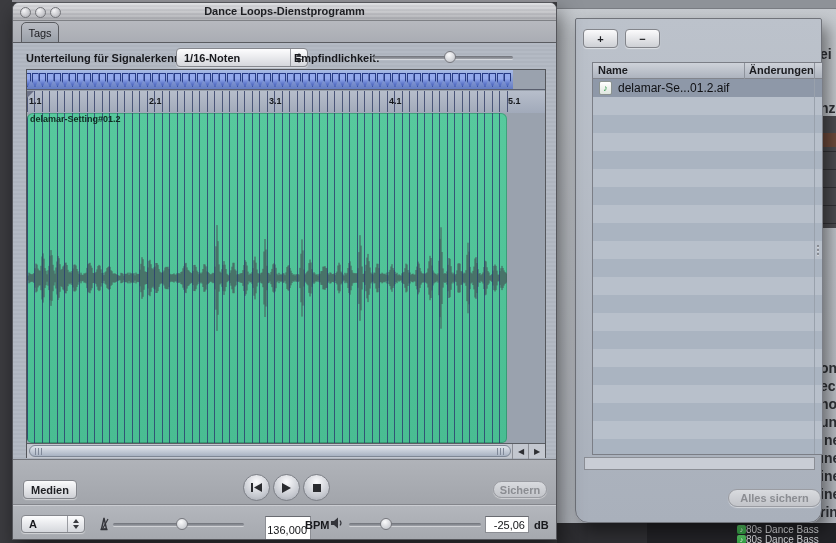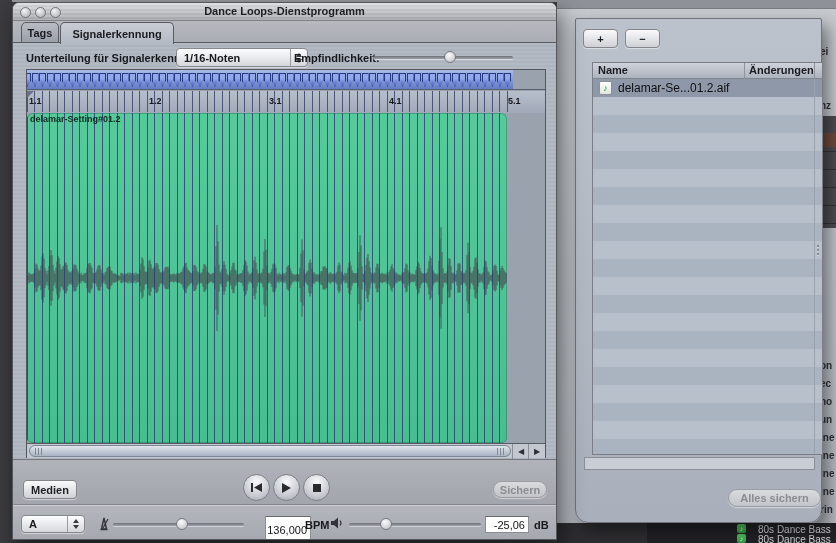--- a/index.html
+++ b/index.html
@@ -9,36 +9,36 @@
   .abs{position:absolute}
 
   
   #leftcol{left:0;top:0;width:12px;height:543px;background:#39393d}
   .lblock{left:0;width:12px}
   #lfrag{font-size:9px;color:#2c2c2e;overflow:hidden;line-height:16px;padding-left:1px}
   #ldisc{left:2px;top:127px;width:0;height:0;border-left:7px solid #a8a8ac;border-top:5px solid transparent;border-bottom:5px solid transparent}
   #topstrip{left:12px;top:0;width:545px;height:2px;background:#97979d}
   #rbg{left:557px;top:0;width:279px;height:543px;background:linear-gradient(#c6cacf,#b4b8bf)}
   #rbg .topedge{left:0;top:0;width:279px;height:9px;background:#8e9298;border-bottom:1px solid #7a7d83}
-  .rfrag{left:263px;width:16px;font-size:10px;font-weight:bold;color:#303237;white-space:nowrap;overflow:hidden}
+  .rfrag{left:263px;width:16px;font-size:14px;font-weight:bold;color:#303237;white-space:nowrap;overflow:hidden}
   #darkgrid{left:262px;top:116px;width:17px;height:112px;background:repeating-linear-gradient(180deg,#4c4c50 0 17px,#323236 17px 18px);border-left:1px solid #2a2a2e}
   #redcell{left:263px;top:133px;width:16px;height:14px;background:#6d４a3c;background:#6d4a3c}
   #botdark{left:0;top:523px;width:279px;height:20px;background:#26262a;background:linear-gradient(90deg,#2e2e32 0 90px,#222226 90px);}
-  .looprow{left:180px;height:10px;display:flex;align-items:flex-start;gap:12px;white-space:nowrap}
+  .looprow{left:180px;height:10px;display:flex;align-items:center;gap:0;white-space:nowrap}
   .loopico{width:9px;height:9px;border-radius:2px;background:linear-gradient(#57c463,#2f9a40);display:flex;align-items:center;justify-content:center;color:#eaffea;font-size:7px;line-height:9px}
   .looptxt{font-size:10px;color:#d6d7da}
 
   
   #win{left:12px;top:2px;width:545px;height:538px;border-radius:7px 7px 0 0;background:#b1b6bf;border:1px solid #55565b;box-shadow:4px 10px 22px rgba(0,0,0,.55);overflow:hidden}
   #titlebar{left:0;top:0;width:100%;height:18px;background:linear-gradient(rgba(255,255,255,.35),rgba(0,0,0,.14)),repeating-linear-gradient(180deg,#cfd0d5 0 2px,#bfc0c6 2px 4px);border-bottom:1px solid #7e8085}
   #title{width:100%;text-align:center;font-size:11px;font-weight:bold;color:#1d1e22;line-height:17px}
   .light{top:4px;width:11px;height:11px;border-radius:50%;border:1px solid #737479;background:radial-gradient(circle at 35% 30%,#f4f4f6,#a8a9af)}
   #tabrow{left:0;top:18px;width:100%;height:22px;background:linear-gradient(#b7b9bf,#a9acb3)}
   #tabline{left:0;top:39px;width:100%;height:1px;background:#595b60;z-index:2}
-  .tab{top:19px;height:21px;border:1px solid #595b60;border-radius:5px 5px 0 0;font-size:11px;font-weight:bold;color:#1b1c20;display:flex;align-items:center;justify-content:center}
+  .tab{top:19px;height:21px;border:1px solid #595b60;border-radius:5px 5px 0 0;font-size:11px;font-weight:normal;color:#1b1c20;display:flex;align-items:center;justify-content:center}
   .tab.uns{background:linear-gradient(#b9bcc3,#9aa0a9);z-index:1}
   .tab.sel{background:linear-gradient(#c9ccd3,#b3b9c3);z-index:3;height:22px;border-bottom:none}
   #pane{left:0;top:40px;width:100%;height:416px;background:repeating-linear-gradient(180deg,#b4bac4 0 2px,#aeb4be 2px 4px)}
   .lbl{font-size:11px;font-weight:bold;color:#17181c;white-space:nowrap}
 
   .popup{background:linear-gradient(#fdfdfe,#d5d7dc);border:1px solid #85878d;border-radius:4px;display:flex;align-items:center;font-size:11px;font-weight:bold;color:#17181c;box-shadow:0 1px 1px rgba(255,255,255,.5)}
   .popup .ptxt{flex:1;padding-left:7px;overflow:hidden;white-space:nowrap}
   .popup .stepper{width:17px;align-self:stretch;border-left:1px solid #9a9ca2;display:flex;flex-direction:column;align-items:center;justify-content:center;gap:2px}
   .tri-up{width:0;height:0;border-left:3.5px solid transparent;border-right:3.5px solid transparent;border-bottom:4px solid #3a3b40}
   .tri-dn{width:0;height:0;border-left:3.5px solid transparent;border-right:3.5px solid transparent;border-top:4px solid #3a3b40}
@@ -163,21 +163,20 @@
     <div class="abs" id="titlebar">
       <div class="abs light" style="left:7px"></div>
       <div class="abs light" style="left:22px"></div>
       <div class="abs light" style="left:37px"></div>
       <div id="title">Dance Loops-Dienstprogramm</div>
     </div>
 
     <div class="abs" id="tabrow"></div>
     <div class="abs" id="tabline"></div>
     <div class="abs tab uns" style="left:8px;width:38px">Tags</div>
-    <div class="abs tab sel" style="left:47px;width:114px">Signalerkennung</div>
 
     <div class="abs" id="pane">
       <span class="abs lbl" style="left:13px;top:9px">Unterteilung für Signalerkennung:</span>
       <div class="abs popup" style="left:163px;top:5px;width:132px;height:19px">
         <span class="ptxt">1/16-Noten</span>
         <span class="stepper">
             <span class="tri-up"></span>
             <span class="tri-dn"></span>
           </span>
       </div>
@@ -254,21 +253,21 @@
           <div class="pin" style="left: 447px;"></div>
           <div class="pin" style="left: 454.5px;"></div>
           <div class="pin" style="left: 462px;"></div>
           <div class="pin" style="left: 469.5px;"></div>
           <div class="pin" style="left: 477px;"></div>
         </div>
       <div class="abs" id="ruler">
         <div class="abs" id="rticks"></div>
         <div class="abs" id="rflag"></div>
       <span class="abs rlabel" style="left: 2px;">1.1</span>
-          <span class="abs rlabel" style="left: 122px;">1.2</span>
+          <span class="abs rlabel" style="left: 122px;">2.1</span>
           <span class="abs rlabel" style="left: 242px;">3.1</span>
           <span class="abs rlabel" style="left: 362px;">4.1</span>
           <span class="abs rlabel" style="left: 481px;">5.1</span>
         </div>
       <div class="abs" id="wavearea">
         <div class="abs" id="region"></div>
         <span class="abs" id="regionlabel">delamar-Setting#01.2</span>
         <svg class="abs" id="wsvg" width="480" height="330" viewBox="0 0 480 330">
             <path d="M0 162.8L0 167.2M1 162.6L1 167.4M2 159.7L2 170.3M3 160.6L3 169.4M4 161.1L4 168.9M5 161.4L5 168.6M6 160.9L6 169.1M7 160.0L7 170.0M8 155.3L8 174.7M9 150.6L9 179.4M10 151.6L10 178.4M11 155.6L11 174.4M12 157.3L12 172.7M13 157.7L13 172.3M14 152.8L14 177.2M15 143.5L15 186.5M16 140.4L16 189.6M17 145.7L17 184.3M18 155.1L18 174.9M19 157.8L19 172.2M20 161.3L20 168.7M21 157.3L21 172.7M22 152.9L22 177.1M23 142.7L23 187.3M24 137.1L24 192.9M25 142.2L25 187.8M26 151.8L26 178.2M27 157.5L27 172.5M28 160.7L28 169.3M29 154.5L29 175.5M30 148.5L30 181.5M31 143.0L31 187.0M32 145.2L32 184.8M33 151.2L33 178.8M34 156.8L34 173.2M35 155.9L35 174.1M36 153.5L36 176.5M37 152.5L37 177.5M38 149.9L38 180.1M39 149.6L39 180.4M40 152.0L40 178.0M41 156.8L41 173.2M42 159.4L42 170.6M43 158.6L43 171.4M44 159.7L44 170.3M45 158.0L45 172.0M46 155.5L46 174.5M47 151.7L47 178.3M48 151.5L48 178.5M49 152.5L49 177.5M50 156.0L50 174.0M51 158.3L51 171.7M52 160.8L52 169.2M53 161.8L53 168.2M54 159.7L54 170.3M55 161.7L55 168.3M56 162.1L56 167.9M57 160.4L57 169.6M58 160.5L58 169.5M59 159.7L59 170.3M60 154.9L60 175.1M61 151.2L61 178.8M62 150.4L62 179.6M63 149.8L63 180.2M64 152.6L64 177.4M65 154.8L65 175.2M66 159.9L66 170.1M67 160.1L67 169.9M68 160.2L68 169.8M69 158.9L69 171.1M70 156.4L70 173.6M71 153.1L71 176.9M72 151.9L72 178.1M73 152.7L73 177.3M74 156.4L74 173.6M75 160.0L75 170.0M76 159.8L76 170.2M77 162.1L77 167.9M78 159.4L78 170.6M79 158.4L79 171.6M80 155.1L80 174.9M81 154.1L81 175.9M82 153.3L82 176.7M83 153.9L83 176.1M84 157.2L84 172.8M85 158.2L85 171.8M86 160.6L86 169.4M87 160.5L87 169.5M88 160.4L88 169.6M89 161.0L89 169.0M90 161.8L90 168.2M91 162.0L91 168.0M92 162.8L92 167.2M93 162.7L93 167.3M94 159.8L94 170.2M95 160.1L95 169.9M96 160.8L96 169.2M97 162.8L97 167.2M98 160.8L98 169.2M99 160.9L99 169.1M100 160.5L100 169.5M101 159.6L101 170.4M102 161.9L102 168.1M103 159.6L103 170.4M104 160.7L104 169.3M105 160.2L105 169.8M106 160.8L106 169.2M107 160.1L107 169.9M108 162.4L108 167.6M109 159.6L109 170.4M110 161.2L110 168.8M111 160.8L111 169.2M112 161.0L112 169.0M113 156.7L113 173.3M114 150.8L114 179.2M115 144.2L115 185.8M116 146.2L116 183.8M117 153.2L117 176.8M118 158.4L118 171.6M119 158.9L119 171.1M120 159.0L120 171.0M121 154.5L121 175.5M122 147.9L122 182.1M123 146.8L123 183.2M124 151.2L124 178.8M125 155.2L125 174.8M126 156.3L126 173.7M127 154.4L127 175.6M128 153.5L128 176.5M129 150.0L129 180.0M130 150.0L130 180.0M131 151.8L131 178.2M132 156.1L132 173.9M133 158.7L133 171.3M134 159.6L134 170.4M135 159.6L135 170.4M136 159.2L136 170.8M137 157.5L137 172.5M138 154.6L138 175.4M139 153.8L139 176.2M140 154.1L140 175.9M141 153.7L141 176.3M142 155.9L142 174.1M143 160.8L143 169.2M144 161.5L144 168.5M145 161.3L145 168.7M146 161.2L146 168.8M147 160.4L147 169.6M148 161.6L148 168.4M149 161.6L149 168.4M150 160.3L150 169.7M151 160.5L151 169.5M152 160.1L152 169.9M153 160.7L153 169.3M154 159.0L154 171.0M155 158.5L155 171.5M156 155.3L156 174.7M157 153.2L157 176.8M158 150.5L158 179.5M159 149.9L159 180.1M160 154.4L160 175.6M161 156.9L161 173.1M162 157.6L162 172.4M163 159.1L163 170.9M164 159.8L164 170.2M165 160.3L165 169.7M166 157.9L166 172.1M167 152.0L167 178.0M168 151.9L168 178.1M169 153.8L169 176.2M170 157.6L170 172.4M171 159.1L171 170.9M172 161.3L172 168.7M173 159.6L173 170.4M174 160.6L174 169.4M175 159.4L175 170.6M176 156.0L176 174.0M177 151.2L177 178.8M178 151.5L178 178.5M179 153.4L179 176.6M180 158.4L180 171.6M181 159.0L181 171.0M182 160.0L182 170.0M183 161.2L183 168.8M184 161.4L184 168.6M185 160.6L185 169.4M186 159.8L186 170.2M187 160.3L187 169.7M188 153.6L188 176.4M189 133.3L189 196.7M190 112.1L190 217.9M191 128.2L191 201.8M192 151.4L192 178.6M193 158.6L193 171.4M194 159.7L194 170.3M195 156.2L195 173.8M196 151.8L196 178.2M197 148.1L197 181.9M198 151.7L198 178.3M199 156.0L199 174.0M200 160.8L200 169.2M201 161.8L201 168.2M202 162.5L202 167.5M203 159.9L203 170.1M204 157.3L204 172.7M205 153.7L205 176.3M206 149.8L206 180.2M207 149.8L207 180.2M208 156.4L208 173.6M209 157.7L209 172.3M210 161.5L210 168.5M211 161.0L211 169.0M212 161.5L212 168.5M213 160.5L213 169.5M214 160.3L214 169.7M215 160.0L215 170.0M216 157.1L216 172.9M217 152.0L217 178.0M218 147.1L218 182.9M219 148.8L219 181.2M220 152.5L220 177.5M221 158.6L221 171.4M222 161.8L222 168.2M223 160.4L223 169.6M224 161.0L224 169.0M225 159.3L225 170.7M226 155.1L226 174.9M227 147.3L227 182.7M228 143.6L228 186.4M229 149.7L229 180.3M230 156.5L230 173.5M231 160.2L231 169.8M232 160.8L232 169.2M233 161.5L233 168.5M234 159.9L234 170.1M235 159.5L235 170.5M236 155.8L236 174.2M237 138.5L237 191.5M238 126.0L238 204.0M239 136.5L239 193.5M240 152.8L240 177.2M241 159.8L241 170.2M242 160.2L242 169.8M243 161.6L243 168.4M244 158.9L244 171.1M245 155.9L245 174.1M246 151.3L246 178.7M247 150.3L247 179.7M248 151.5L248 178.5M249 154.8L249 175.2M250 160.7L250 169.3M251 162.2L251 167.8M252 159.8L252 170.2M253 161.9L253 168.1M254 160.9L254 169.1M255 162.0L255 168.0M256 160.3L256 169.7M257 160.4L257 169.6M258 162.2L258 167.8M259 159.4L259 170.6M260 154.0L260 176.0M261 152.7L261 177.3M262 152.2L262 177.8M263 155.0L263 175.0M264 157.7L264 172.3M265 160.0L265 170.0M266 161.8L266 168.2M267 161.2L267 168.8M268 162.5L268 167.5M269 161.3L269 168.7M270 161.4L270 168.6M271 161.0L271 169.0M272 161.7L272 168.3M273 154.9L273 175.1M274 140.7L274 189.3M275 126.4L275 203.6M276 137.4L276 192.6M277 156.5L277 173.5M278 161.5L278 168.5M279 160.3L279 169.7M280 158.8L280 171.2M281 157.6L281 172.4M282 150.1L282 179.9M283 146.5L283 183.5M284 149.5L284 180.5M285 156.1L285 173.9M286 160.4L286 169.6M287 159.2L287 170.8M288 160.5L288 169.5M289 162.0L289 168.0M290 161.1L290 168.9M291 162.5L291 167.5M292 160.9L292 169.1M293 160.6L293 169.4M294 158.2L294 171.8M295 158.0L295 172.0M296 153.7L296 176.3M297 153.6L297 176.4M298 153.2L298 176.8M299 154.9L299 175.1M300 155.2L300 174.8M301 160.2L301 169.8M302 161.6L302 168.4M303 159.4L303 170.6M304 159.8L304 170.2M305 161.2L305 168.8M306 161.0L306 169.0M307 160.5L307 169.5M308 162.1L308 167.9M309 160.0L309 170.0M310 158.6L310 171.4M311 152.5L311 177.5M312 149.7L312 180.3M313 151.7L313 178.3M314 158.6L314 171.4M315 159.8L315 170.2M316 161.4L316 168.6M317 162.6L317 167.4M318 159.8L318 170.2M319 161.4L319 168.6M320 159.9L320 170.1M321 155.0L321 175.0M322 150.0L322 180.0M323 148.3L323 181.7M324 152.7L324 177.3M325 157.2L325 172.8M326 159.7L326 170.3M327 160.4L327 169.6M328 160.0L328 170.0M329 160.7L329 169.3M330 160.0L330 170.0M331 155.2L331 174.8M332 139.1L332 190.9M333 122.2L333 207.8M334 132.6L334 197.4M335 153.5L335 176.5M336 161.0L336 169.0M337 160.6L337 169.4M338 158.1L338 171.9M339 151.8L339 178.2M340 144.6L340 185.4M341 140.9L341 189.1M342 148.2L342 181.8M343 154.5L343 175.5M344 159.6L344 170.4M345 161.1L345 168.9M346 161.4L346 168.6M347 159.6L347 170.4M348 159.8L348 170.2M349 154.4L349 175.6M350 150.7L350 179.3M351 150.8L351 179.2M352 155.1L352 174.9M353 160.6L353 169.4M354 161.0L354 169.0M355 159.7L355 170.3M356 160.5L356 169.5M357 161.2L357 168.8M358 160.6L358 169.4M359 161.8L359 168.2M360 159.6L360 170.4M361 162.3L361 167.7M362 158.9L362 171.1M363 156.9L363 173.1M364 153.5L364 176.5M365 151.2L365 178.8M366 155.0L366 175.0M367 157.1L367 172.9M368 158.8L368 171.2M369 161.0L369 169.0M370 159.8L370 170.2M371 162.3L371 167.7M372 161.3L372 168.7M373 162.2L373 167.8M374 162.7L374 167.3M375 160.4L375 169.6M376 159.5L376 170.5M377 158.9L377 171.1M378 155.2L378 174.8M379 150.6L379 179.4M380 151.5L380 178.5M381 157.0L381 173.0M382 159.6L382 170.4M383 159.5L383 170.5M384 161.8L384 168.2M385 161.0L385 169.0M386 160.6L386 169.4M387 161.7L387 168.3M388 161.5L388 168.5M389 157.0L389 173.0M390 153.6L390 176.4M391 148.6L391 181.4M392 150.6L392 179.4M393 155.0L393 175.0M394 158.4L394 171.6M395 160.1L395 169.9M396 160.9L396 169.1M397 160.3L397 169.7M398 161.1L398 168.9M399 160.2L399 169.8M400 159.4L400 170.6M401 155.5L401 174.5M402 148.3L402 181.7M403 142.8L403 187.2M404 145.0L404 185.0M405 152.5L405 177.5M406 157.5L406 172.5M407 159.6L407 170.4M408 160.6L408 169.4M409 160.8L409 169.2M410 162.2L410 167.8M411 160.4L411 169.6M412 147.8L412 182.2M413 125.9L413 204.1M414 114.3L414 215.7M415 139.0L415 191.0M416 155.4L416 174.6M417 160.7L417 169.3M418 160.0L418 170.0M419 161.0L419 169.0M420 158.4L420 171.6M421 151.8L421 178.2M422 145.0L422 185.0M423 145.9L423 184.1M424 153.2L424 176.8M425 159.5L425 170.5M426 161.2L426 168.8M427 159.7L427 170.3M428 162.3L428 167.7M429 161.0L429 169.0M430 157.4L430 172.6M431 150.6L431 179.4M432 150.2L432 179.8M433 150.7L433 179.3M434 158.2L434 171.8M435 158.3L435 171.7M436 160.9L436 169.1M437 159.6L437 170.4M438 160.4L438 169.6M439 157.2L439 172.8M440 141.8L440 188.2M441 129.7L441 200.3M442 138.7L442 191.3M443 153.9L443 176.1M444 159.5L444 170.5M445 160.5L445 169.5M446 157.9L446 172.1M447 153.6L447 176.4M448 145.5L448 184.5M449 144.2L449 185.8M450 150.0L450 180.0M451 156.2L451 173.8M452 160.7L452 169.3M453 160.1L453 169.9M454 162.2L454 167.8M455 161.1L455 168.9M456 159.5L456 170.5M457 154.0L457 176.0M458 147.7L458 182.3M459 148.4L459 181.6M460 154.3L460 175.7M461 158.1L461 171.9M462 159.5L462 170.5M463 162.7L463 167.3M464 162.0L464 168.0M465 161.0L465 169.0M466 157.5L466 172.5M467 152.9L467 177.1M468 151.5L468 178.5M469 152.9L469 177.1M470 157.6L470 172.4M471 161.5L471 168.5M472 161.9L472 168.1M473 158.1L473 171.9M474 155.2L474 174.8M475 152.9L475 177.1M476 155.0L476 175.0M477 157.4L477 172.6M478 159.1L478 170.9M479 159.8L479 170.2M480 161.0L480 169.0" stroke="#46585a" stroke-width="1"></path>
           </svg>

